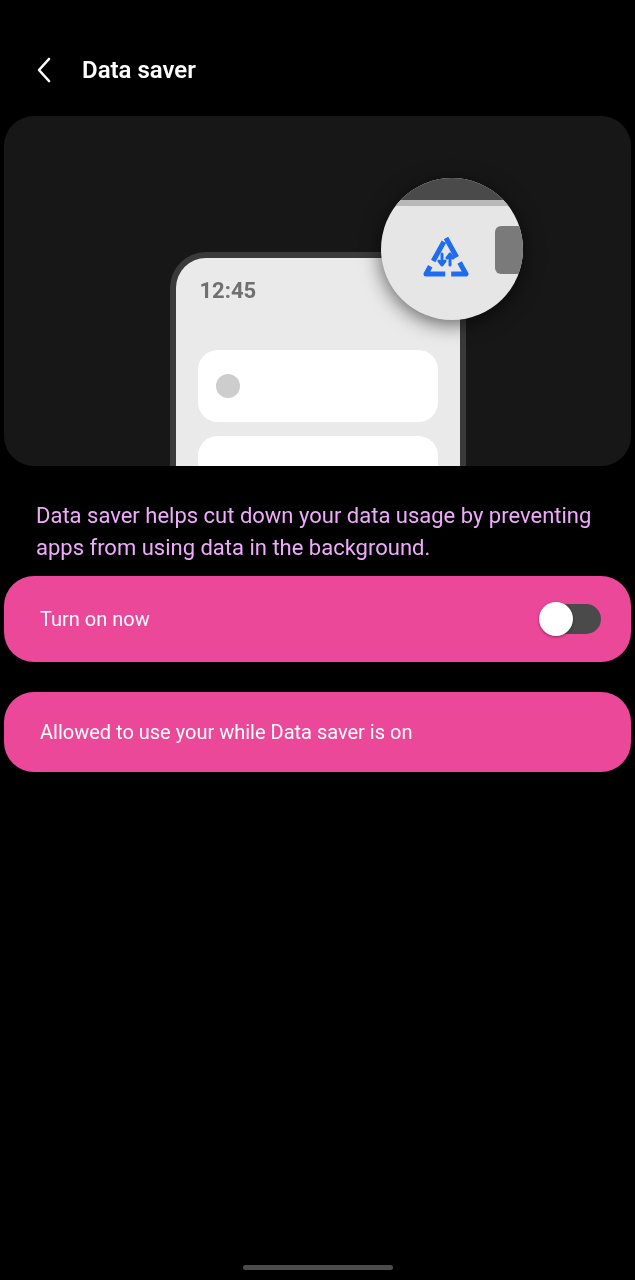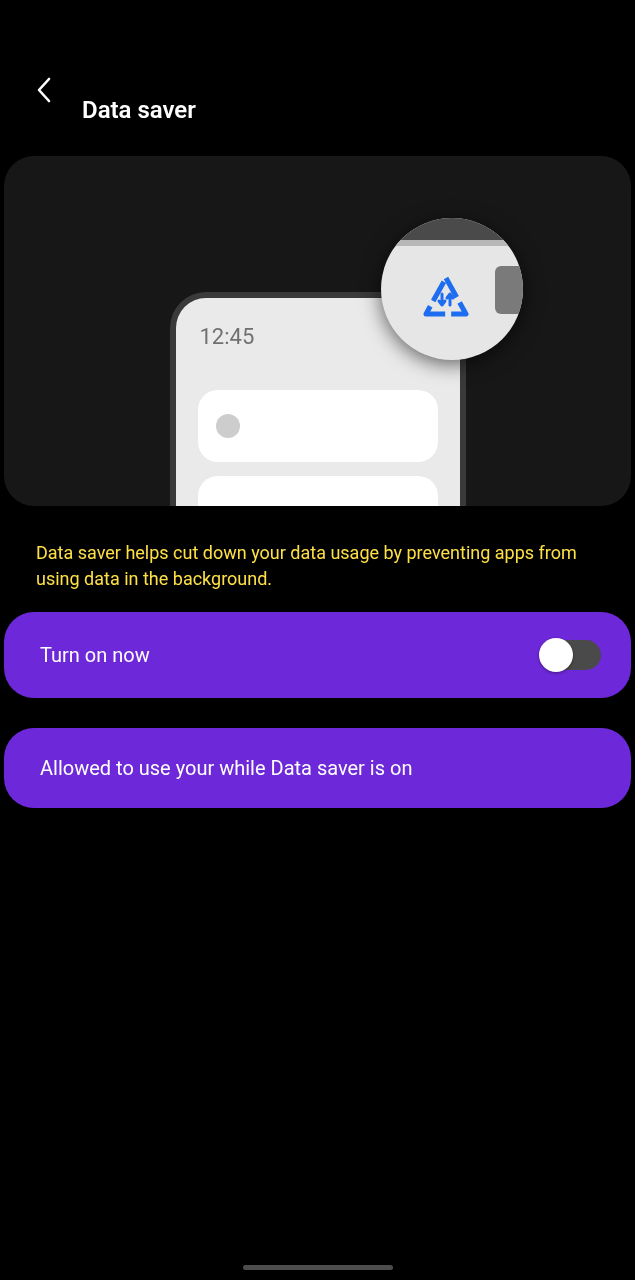--- a/index.html
+++ b/index.html
@@ -26,21 +26,20 @@
     display: flex;
     align-items: center;
     justify-content: center;
     cursor: pointer;
   }
   .back-btn svg { stroke: #ffffff; }
   .header-title {
     font-size: 24px;
     font-weight: 600;
     color: #ffffff;
-    margin-top: 40px;
   }
 
   
   .illustration-card {
     margin: 12px 4px 0 4px;
     background: #171717;
     border-radius: 30px;
     height: 350px;
     display: flex;
     align-items: flex-end;
@@ -54,25 +53,25 @@
     height: 220px;
     background: #eaeaea;
     border: 6px solid #3a3a3a;
     border-bottom: none;
     border-radius: 36px 36px 0 0;
     position: relative;
     margin-bottom: -6px;
   }
   .phone-status {
     position: absolute;
-    top: 26px;
+    top: 20px;
     left: 24px;
     color: #707070;
     font-size: 22px;
-    font-weight: 400;
+    font-weight: 700;
   }
   .phone-card {
     position: absolute;
     top: 92px;
     left: 22px;
     right: 22px;
     height: 72px;
     background: #ffffff;
     border-radius: 20px;
     display: flex;
@@ -131,30 +130,30 @@
     border-radius: 6px 0 0 6px;
   }
   .ds-icon {
     position: relative;
     top: 8px;
     left: -6px;
   }
 
   
   .desc {
-    padding: 34px 36px 20px 36px;
-    font-size: 18px;
+    padding: 34px 36px 12px 36px;
+    font-size: 22px;
     line-height: 1.45;
-    color: #fde047;
+    color: #f0abfc;
     font-weight: 400;
   }
 
   
   .row {
-    background: #6d28d9;
+    background: #ec4899;
     border-radius: 30px;
     margin: 0 4px 30px 4px;
     padding: 28px 30px 28px 36px;
     display: flex;
     align-items: center;
     justify-content: space-between;
     cursor: pointer;
   }
   .row-label {
     font-size: 20px;

